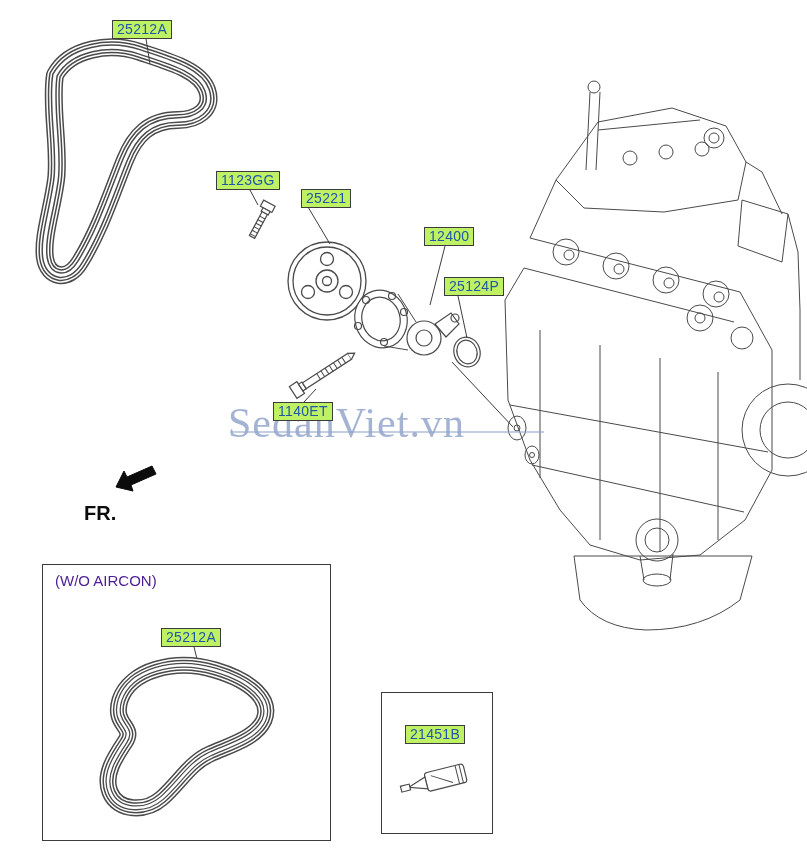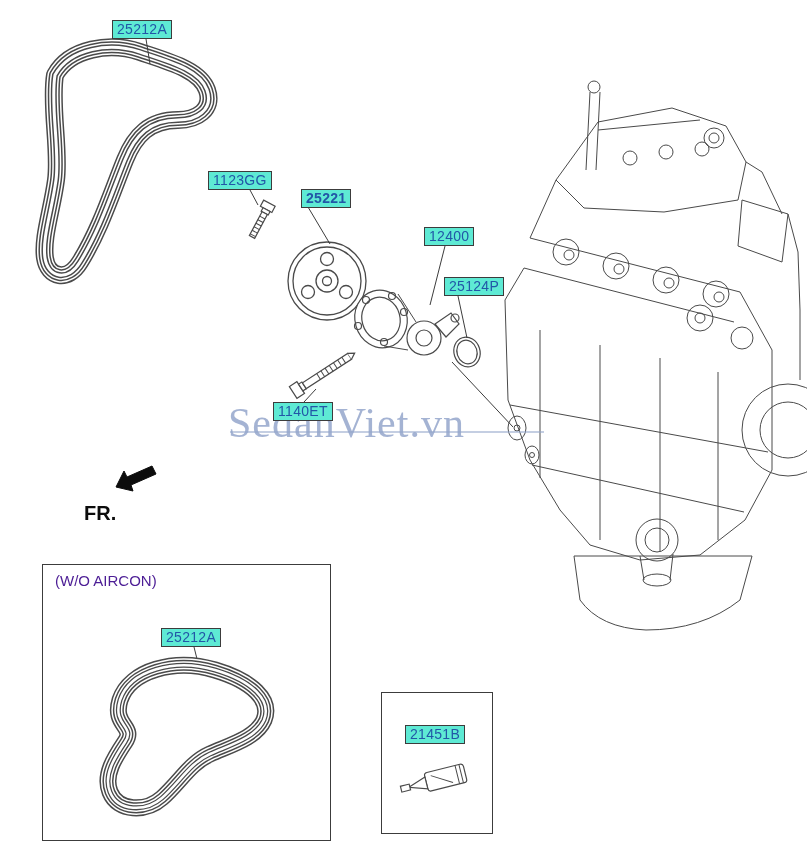--- a/index.html
+++ b/index.html
@@ -2,21 +2,21 @@
 <html><head>
 <meta charset="utf-8">
 <style>
   html,body{margin:0;padding:0;background:#fff;}
   #page{
     position:relative;width:807px;height:849px;background:#ffffff;overflow:hidden;
     font-family:"Liberation Sans", sans-serif;
   }
   #artwork{position:absolute;left:0;top:0;z-index:1;}
   .part-label{
-    position:absolute;z-index:3;border:1px solid #3c3c3c;background:#5eead4;
+    position:absolute;z-index:3;border:1px solid #3c3c3c;background:#bef264;
     color:#2257a7;font:14px/17px "Liberation Sans", sans-serif;
     padding:0 4px;letter-spacing:.3px;cursor:pointer;white-space:nowrap;
   }
   .fr-label{position:absolute;z-index:3;font:bold 20px/22px "Liberation Sans", sans-serif;color:#0c0c0c;margin-top:24px;}
   .variant-note{position:absolute;z-index:3;font:15px/18px "Liberation Sans", sans-serif;color:#4c1d95;}
   .note-box{position:absolute;z-index:2;border:1px solid #3c3c3c;background:transparent;}
   .watermark{
     position:absolute;z-index:2;font:42px/44px "Liberation Serif", serif;
     color:rgba(148,166,203,.85);letter-spacing:1px;
   }
@@ -167,22 +167,22 @@
       <polygon points="426,774 408,780 426,786"></polygon>
       <rect x="400" y="777" width="9" height="6"></rect>
       <path d="M432,774 L452,786" stroke-width="1"></path>
     </g>
   </svg>
 
   <div class="wm-line" style="left:230px;top:431px;width:314px;"></div>
   <div class="watermark" style="left:228px;top:401px;">SedanViet.vn</div>
 
   <div class="part-label" style="left:112px;top:20px;">25212A</div>
-  <div class="part-label" style="left:208px;top:171px;">1123GG</div>
-  <div class="part-label" style="left:301px;top:189px;font-weight:bold;">25221</div>
+  <div class="part-label" style="left:216px;top:171px;">1123GG</div>
+  <div class="part-label" style="left:301px;top:189px;">25221</div>
   <div class="part-label" style="left:424px;top:227px;">12400</div>
   <div class="part-label" style="left:444px;top:277px;">25124P</div>
   <div class="part-label" style="left:273px;top:402px;">1140ET</div>
 
   <div class="fr-label" style="left:84px;top:478px;">FR.</div>
 
   <div class="note-box" style="left:42px;top:564px;width:287px;height:275px;"></div>
   <div class="variant-note" style="left:55px;top:572px;">(W/O AIRCON)</div>
   <div class="part-label" style="left:161px;top:628px;">25212A</div>
 

